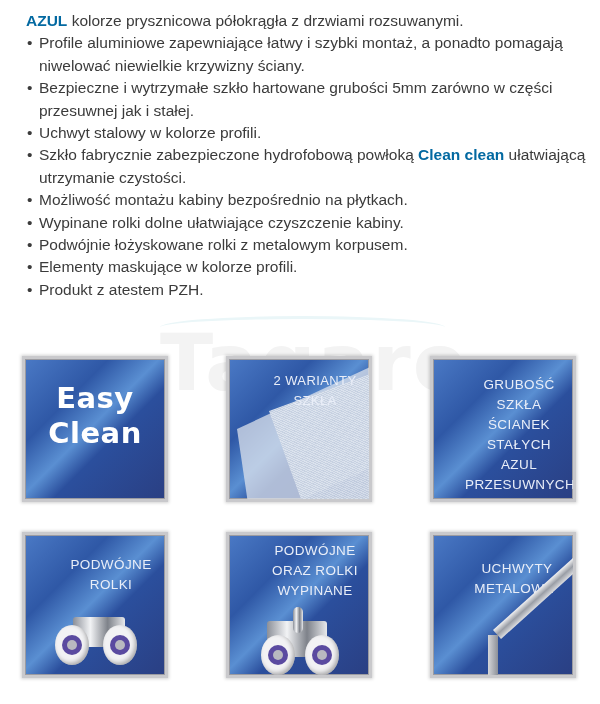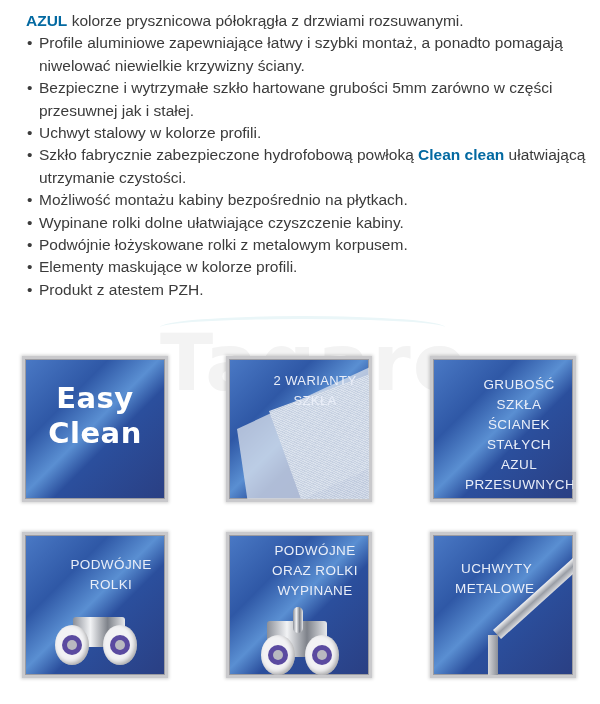--- a/index.html
+++ b/index.html
@@ -121,19 +121,19 @@
       </div>
     <div class="wheel" style="left:46px;top:28px;">
         <div class="hub">
           <div class="screw"></div>
         </div>
       </div>
   </div>
 </div>
 
 <div class="tile t6">
-  <div class="cap" style="text-align:left;margin:24px 0 0 22px;">
+  <div class="cap" style="text-align:center;margin:24px 0 0 22px;">
     <div style="padding-left:6px;">UCHWYTY</div>
     <div>METALOWE</div>
   </div>
   <div class="handle-bar"></div>
   <div class="handle-leg"></div>
 </div>
 
 </body></html>

